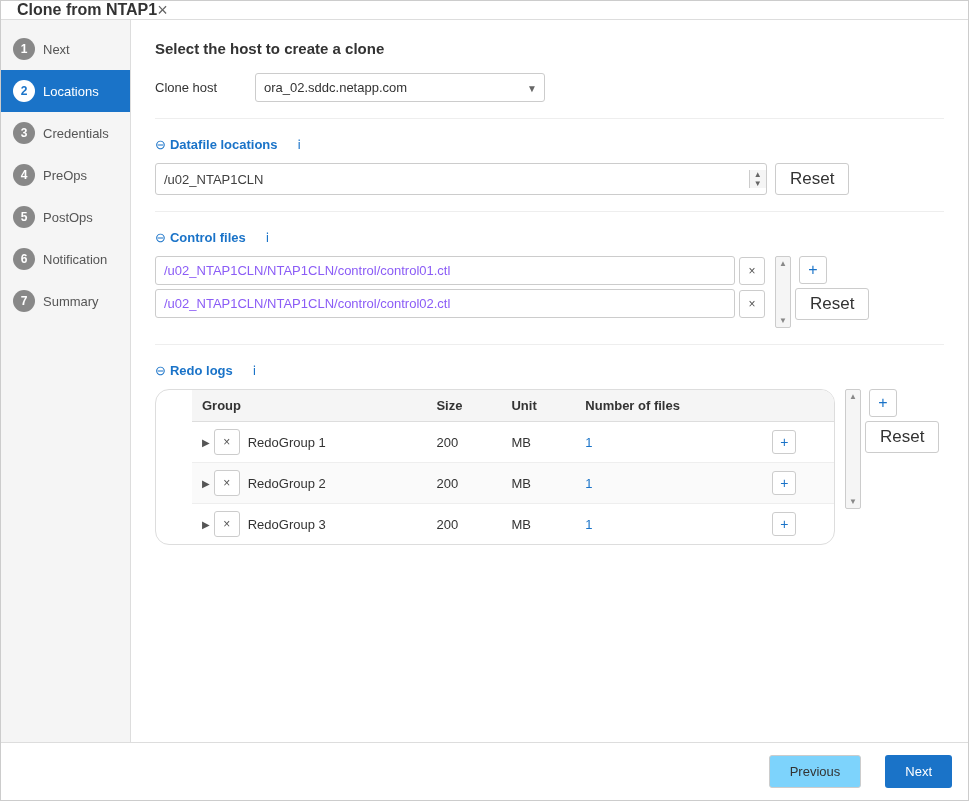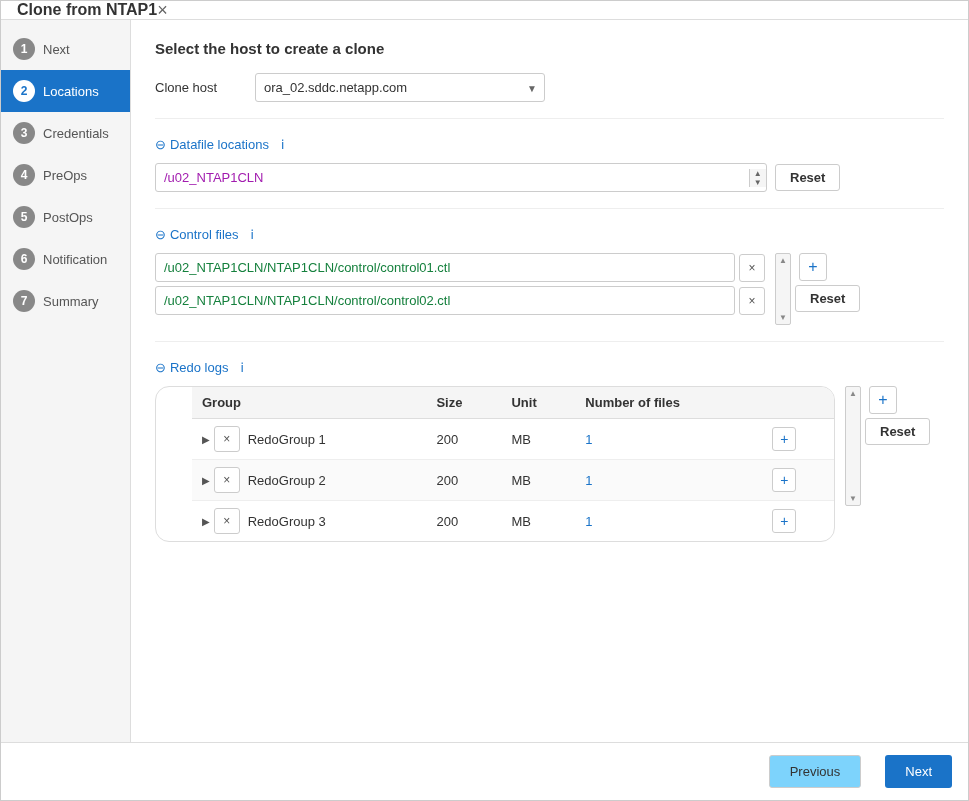--- a/index.html
+++ b/index.html
@@ -156,22 +156,22 @@
 
     .collapsible-icon {
       color: #1a73c8;
       font-size: 13px;
       margin-right: 4px;
     }
 
     .collapsible-title {
       color: #1a73c8;
       font-size: 13px;
-      font-weight: normal;
-      margin-right: 12px;
+      font-weight: bold;
+      margin-right: 20px;
     }
 
     .info-icon {
       color: #1a73c8;
       font-size: 13px;
       cursor: pointer;
     }
 
     .field-row {
       display: flex;
@@ -189,21 +189,21 @@
       align-items: center;
       background: #fff;
     }
 
     .text-input-scroll input {
       border: none;
       outline: none;
       width: 100%;
       padding: 6px 8px;
       font-size: 13px;
-      color: #a21caf;
+      color: #404040;
       background: transparent;
     }
 
     .scroll-arrows {
       display: flex;
       flex-direction: column;
       border-left: 1px solid #ccc;
       width: 18px;
     }
 
@@ -219,24 +219,23 @@
       background: #f5f5f5;
     }
 
     .reset-btn {
       margin-left: 8px;
       padding: 5px 14px;
       border: 1px solid #ccc;
       border-radius: 3px;
       background: #fff;
       cursor: pointer;
-      font-size: 13px;
+      font-size: 17px;
       color: #333;
       align-self: center;
-      font-weight: bold;
     }
 
     .control-row {
       display: flex;
       align-items: center;
       margin-bottom: 4px;
     }
 
     .control-input {
       flex: 1;
@@ -247,21 +246,21 @@
       align-items: center;
       background: #fff;
     }
 
     .control-input input {
       border: none;
       outline: none;
       flex: 1;
       padding: 6px 8px;
       font-size: 13px;
-      color: #15803d;
+      color: #8b5cf6;
       background: transparent;
     }
 
     .x-btn {
       width: 26px;
       height: 28px;
       border: 1px solid #ccc;
       border-radius: 3px;
       background: #fff;
       cursor: pointer;

